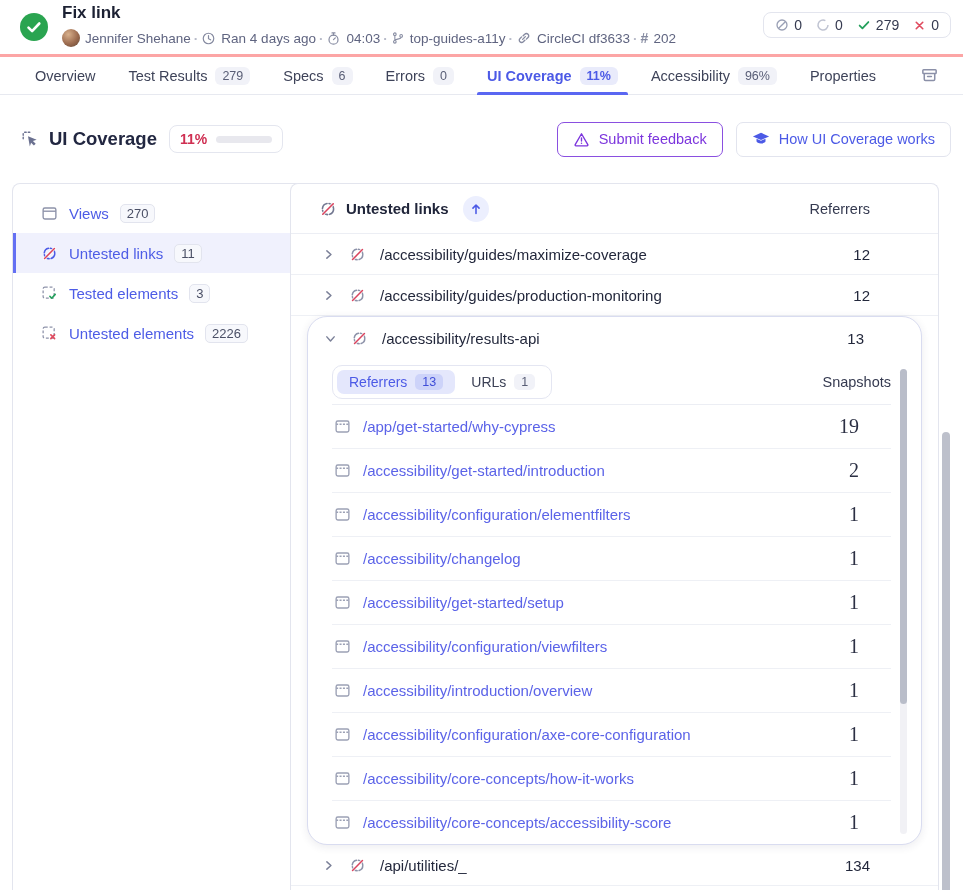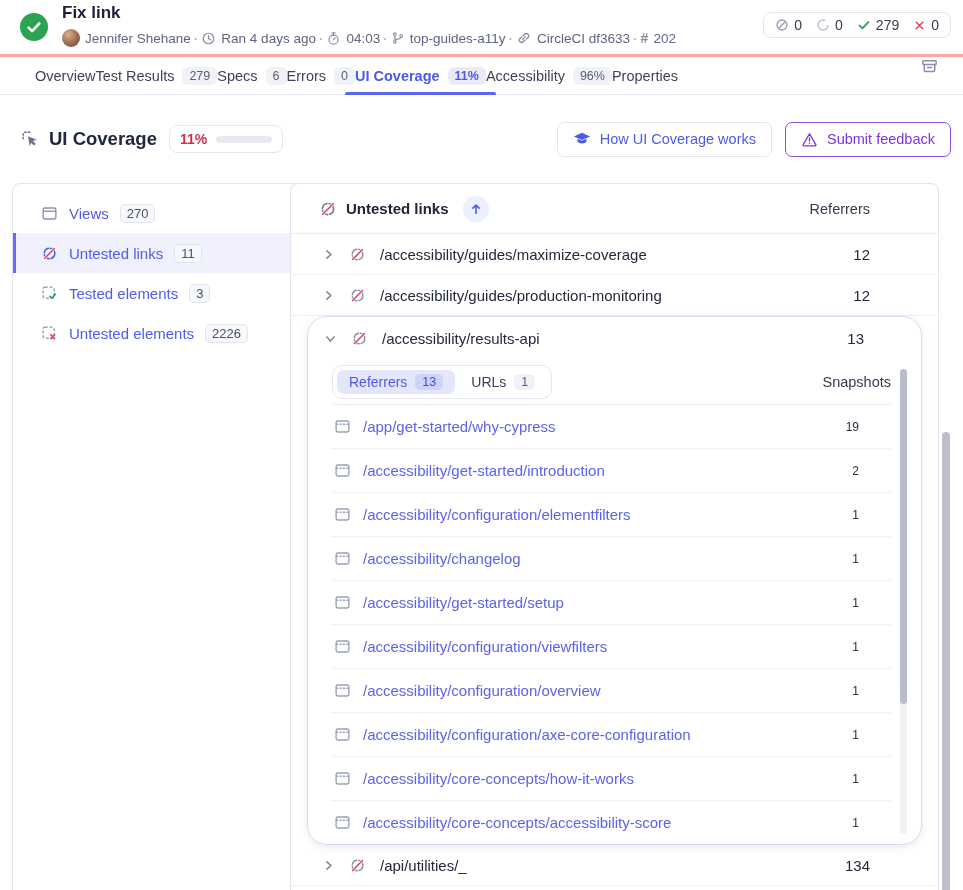--- a/index.html
+++ b/index.html
@@ -16,21 +16,21 @@
   .run-meta .icon { color: #868ba1; display: flex; }
   .avatar { width: 18px; height: 18px; border-radius: 50%;
     background: radial-gradient(circle at 35% 30%, #d8b08c 0%, #9c6b4f 55%, #5e4434 100%); }
   .dot::before { content: "·"; color: #b6bac8; font-weight: 700; }
   .hash-glyph::before { content: "#"; font-weight: 700; color: #868ba1; font-size: 14px; }
   .results-box { position: absolute; right: 12px; top: 12px; display: flex; align-items: center; gap: 14px;
     border: 1px solid #e3e5ee; border-radius: 8px; padding: 4px 11px; font-size: 14px; color: #353a50; }
   .results-box .ri { display: flex; align-items: center; gap: 5px; }
 
   
-  .tabbar { display: flex; align-items: flex-start; height: 38px; padding-left: 35px; 
+  .tabbar { display: flex; align-items: center; height: 38px; padding-left: 35px; gap: 33px;
     border-bottom: 1px solid #e7e9f0; font-size: 14.5px; color: #3e4359; }
   .tab { display: flex; align-items: center; gap: 8px; height: 100%; position: relative; cursor: pointer; }
   .tab-badge { background: #f1f2f8; border-radius: 6px; padding: 2px 7px; font-size: 12.5px; color: #595e76; }
   .tab.active { color: #4c5ae6; font-weight: 700; }
   .tab.active .tab-badge { background: #e9ebfb; color: #4c5ae6; font-weight: 700; }
   .tab.active::after { content: ""; position: absolute; left: -10px; right: -10px; bottom: -1px; height: 3px;
     background: #5a67f2; border-radius: 2px 2px 0 0; }
   .tab-archive { margin-left: auto; margin-right: 24px; color: #8b90a8; display: flex; cursor: pointer; }
 
   
@@ -89,21 +89,21 @@
   .seg { display: flex; align-items: center; gap: 8px; padding: 4px 12px; border-radius: 7px;
     font-size: 14px; color: #3c4156; cursor: pointer; }
   .seg-badge { background: #f1f2f8; border-radius: 5px; padding: 1px 7px; font-size: 12.5px; color: #595e76; }
   .seg.active { background: #e4e7fc; color: #4c5ae6; font-weight: 500; }
   .seg.active .seg-badge { background: #cdd3f9; color: #3f4dd8; }
   .exp-col-right { margin-left: auto; font-size: 14.5px; font-weight: 500; color: #353a50; }
   .exp-row { height: 44px; display: flex; align-items: center; gap: 12px; border-bottom: 1px solid #eef0f5; cursor: pointer; }
   .exp-row:last-child { border-bottom: none; height: 43px; }
   .exp-row .icon { display: flex; color: #9ca1b5; margin-left: 2px; }
   .exp-link { font-size: 15px; color: #5b63e8; text-decoration: none; }
-  .exp-count { margin-left: auto; margin-right: 32px; font-size: 12px; color: #2c3044; }
+  .exp-count { margin-left: auto; margin-right: 32px; font-size: 20px; color: #2c3044; font-family: Liberation Serif, serif; }
 
   
   .inner-scroll-track { position: absolute; right: 14px; top: 52px; bottom: 10px; width: 7px;
     background: #f1f1f5; border-radius: 4px; }
   .inner-scroll-thumb { position: absolute; top: 0; left: 0; width: 7px; height: 72%;
     background: #b9bdc9; border-radius: 4px; }
   .page-scroll-thumb { position: absolute; right: 13px; top: 432px; width: 8px; height: 458px;
     background: #bdc0cb; border-radius: 4px 4px 0 0; }
 </style>
 </head>
@@ -252,38 +252,38 @@
           <path d="M3.2 9.8V4.6a1.4 1.4 0 011.4-1.4h5.2"></path>
         </g>
       </svg>
   </span>
   <span class="section-title">UI Coverage</span>
   <span class="score-pill">
     <span class="score-text">11%</span>
     <span class="progress-track"><span class="progress-fill" style="width: 11%;"></span></span>
   </span>
   <div class="head-buttons">
-    <button class="btn btn-docs">
-      <span class="icon">
-          <svg viewBox="0 0 20 20" width="18" height="18" fill="currentColor">
-            <path d="M10 3l9 4.1-9 4.1L1 7.1z"></path>
-            <path d="M5 9.6v3c0 1.3 2.3 2.3 5 2.3s5-1 5-2.3v-3l-5 2.3z"></path>
-          </svg>
-        </span>
-      <span>How UI Coverage works</span>
-    </button>
     <button class="btn btn-feedback">
       <span class="icon">
           <svg viewBox="0 0 20 20" width="17" height="17" fill="none" stroke="currentColor" stroke-width="1.6">
             <path d="M10 3.2l7.4 12.8a1 1 0 01-.9 1.5H3.5a1 1 0 01-.9-1.5L10 3.2z" stroke-linejoin="round"></path>
             <path d="M10 8.2v3.6" stroke-linecap="round"></path>
             <circle cx="10" cy="14.3" r="0.9" fill="currentColor" stroke="none"></circle>
           </svg>
         </span>
       <span>Submit feedback</span>
+    </button>
+    <button class="btn btn-docs">
+      <span class="icon">
+          <svg viewBox="0 0 20 20" width="18" height="18" fill="currentColor">
+            <path d="M10 3l9 4.1-9 4.1L1 7.1z"></path>
+            <path d="M5 9.6v3c0 1.3 2.3 2.3 5 2.3s5-1 5-2.3v-3l-5 2.3z"></path>
+          </svg>
+        </span>
+      <span>How UI Coverage works</span>
     </button>
   </div>
 </div>
 
 <div class="sidebar-card">
   <div class="side-item">
     <span class="icon">
         <svg viewBox="0 0 20 20" width="17" height="17" fill="none" stroke="currentColor" stroke-width="1.6">
           <rect x="2.5" y="3.5" width="15" height="13" rx="2"></rect>
           <path d="M2.5 7.3h15"></path>
@@ -486,21 +486,21 @@
             <span class="exp-count">1</span>
           </div>
 
           <div class="exp-row">
             <span class="icon">
               <svg viewBox="0 0 20 20" width="17" height="17" fill="none" stroke="currentColor" stroke-width="1.6">
                 <rect x="2.5" y="3.5" width="15" height="13" rx="2"></rect>
                 <path d="M2.5 7.3h15" stroke-dasharray="2.4 1.6"></path>
               </svg>
             </span>
-            <a class="exp-link" href="#">/accessibility/configuration/overview</a>
+            <a class="exp-link" href="#">/accessibility/introduction/overview</a>
             <span class="exp-count">1</span>
           </div>
 
           <div class="exp-row">
             <span class="icon">
               <svg viewBox="0 0 20 20" width="17" height="17" fill="none" stroke="currentColor" stroke-width="1.6">
                 <rect x="2.5" y="3.5" width="15" height="13" rx="2"></rect>
                 <path d="M2.5 7.3h15" stroke-dasharray="2.4 1.6"></path>
               </svg>
             </span>

